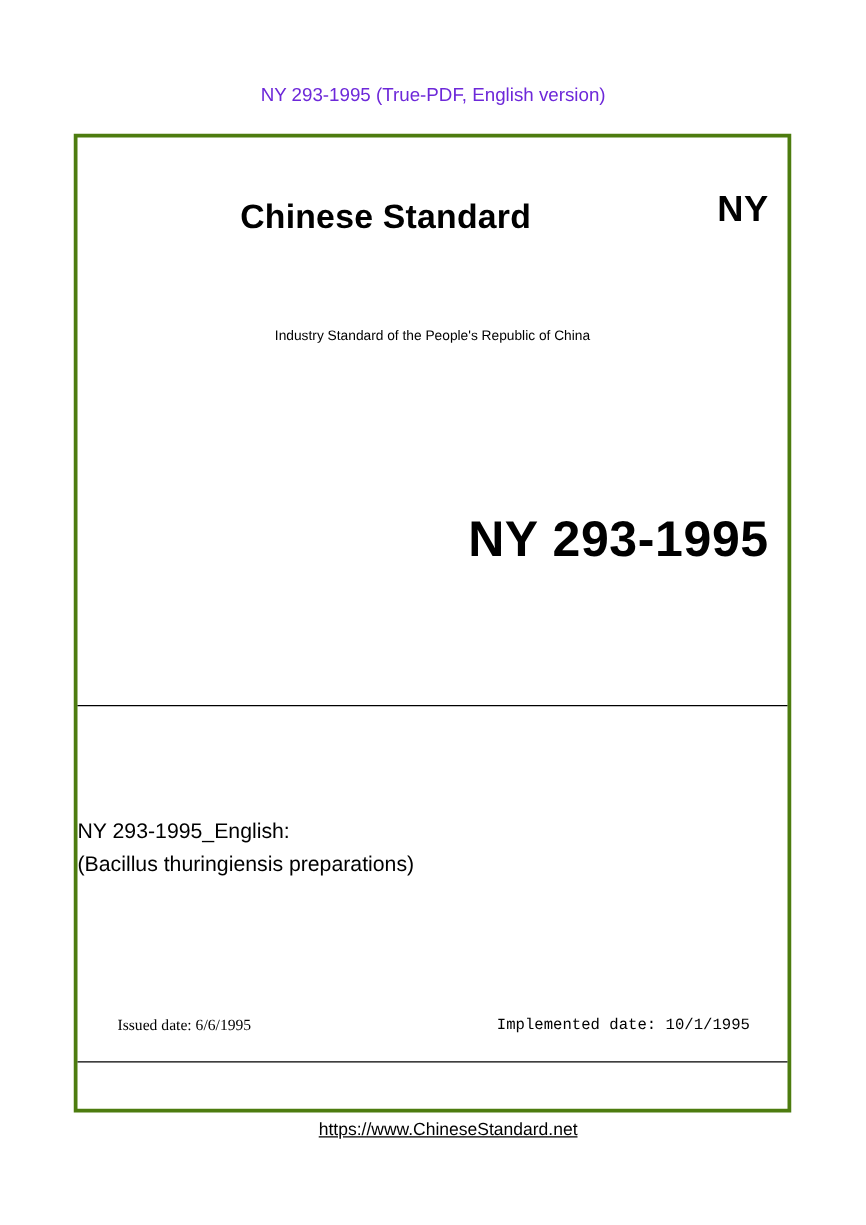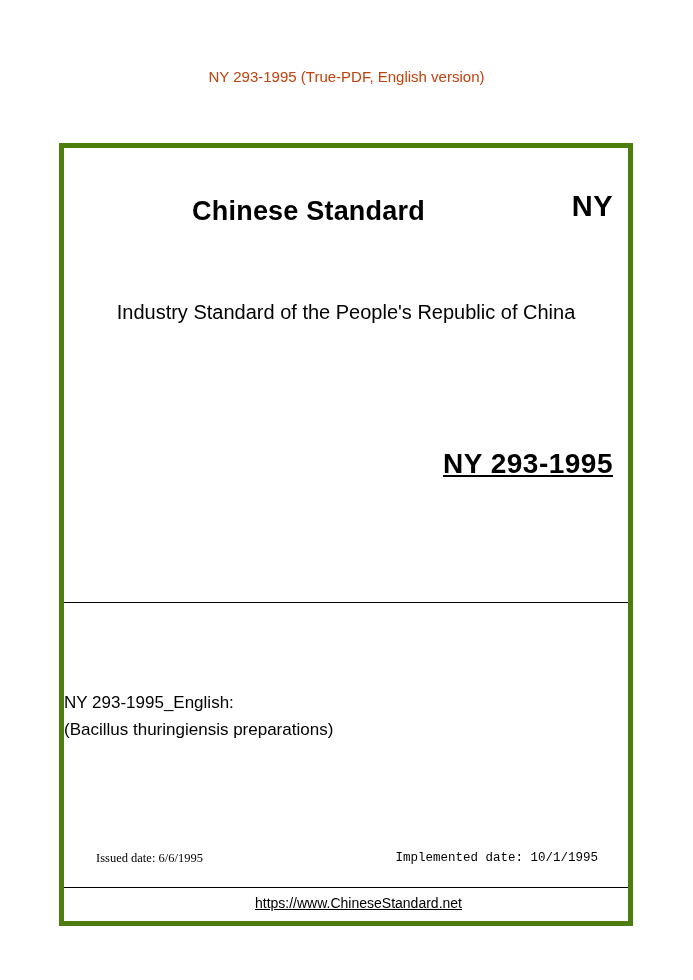--- a/index.html
+++ b/index.html
@@ -22,31 +22,30 @@
     width: 693px;
     height: 980px;
   }
   .doc-header {
     position: absolute;
     left: 0;
     top: 68px;
     width: 693px;
     text-align: center;
     font-size: 15px;
-    color: #c2410c;
+    color: #6d28d9;
   }
   .cover-frame {
     position: absolute;
     left: 59px;
     top: 107px;
     width: 574px;
     height: 783px;
-    border: 5px solid #4d7c0f;
+    border: 3px solid #4d7c0f;
     box-sizing: border-box;
-    margin-top: 36px;
   }
   .section-top {
     position: absolute;
     left: 0;
     top: 0;
     width: 100%;
     height: 455px;
     border-bottom: 1px solid #000;
     box-sizing: border-box;
   }
@@ -76,36 +75,35 @@
     font-size: 29px;
     font-weight: bold;
     letter-spacing: 0.5px;
   }
   .subtitle {
     position: absolute;
     left: 0;
     top: 153px;
     width: 100%;
     text-align: center;
-    font-size: 20px;
+    font-size: 11px;
   }
   .classification {
     position: absolute;
     left: 6px;
     top: 218px;
     font-size: 12.5px;
   }
   .std-number {
     position: absolute;
     right: 15px;
     top: 300px;
-    font-size: 28px;
+    font-size: 40px;
     font-weight: bold;
     letter-spacing: 0.5px;
-    text-decoration: underline;
   }
   .section-mid {
     position: absolute;
     left: 0;
     top: 455px;
     width: 100%;
     height: 285px;
     border-bottom: 1px solid #000;
     box-sizing: border-box;
   }

